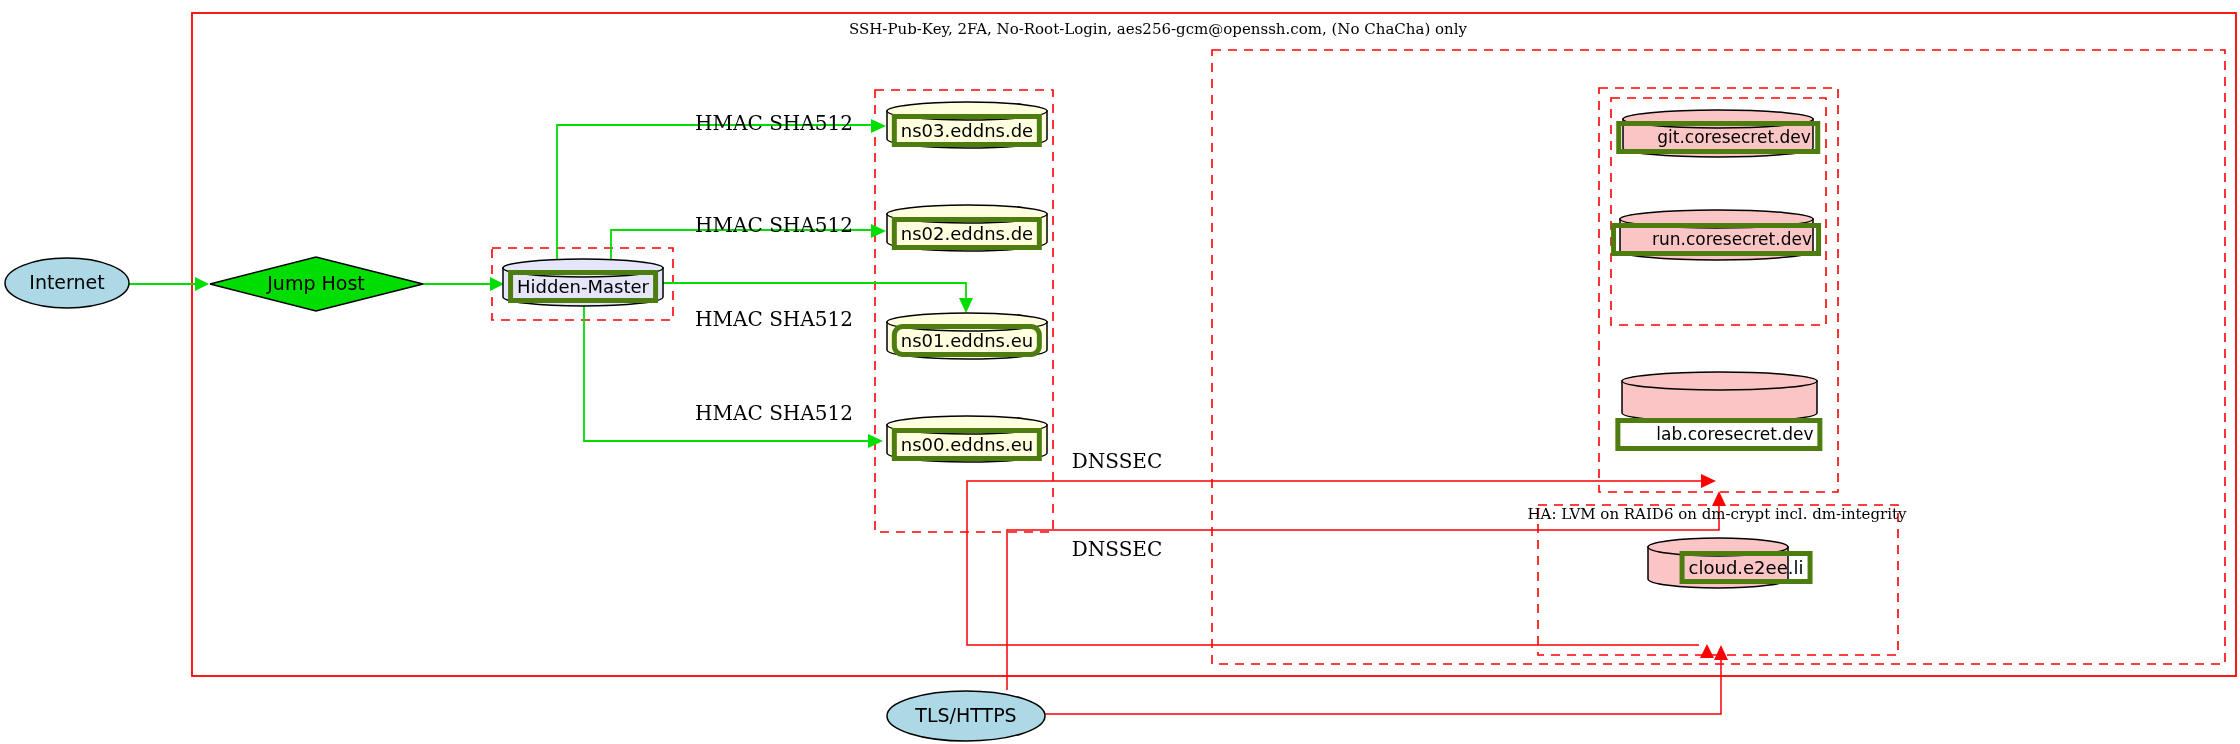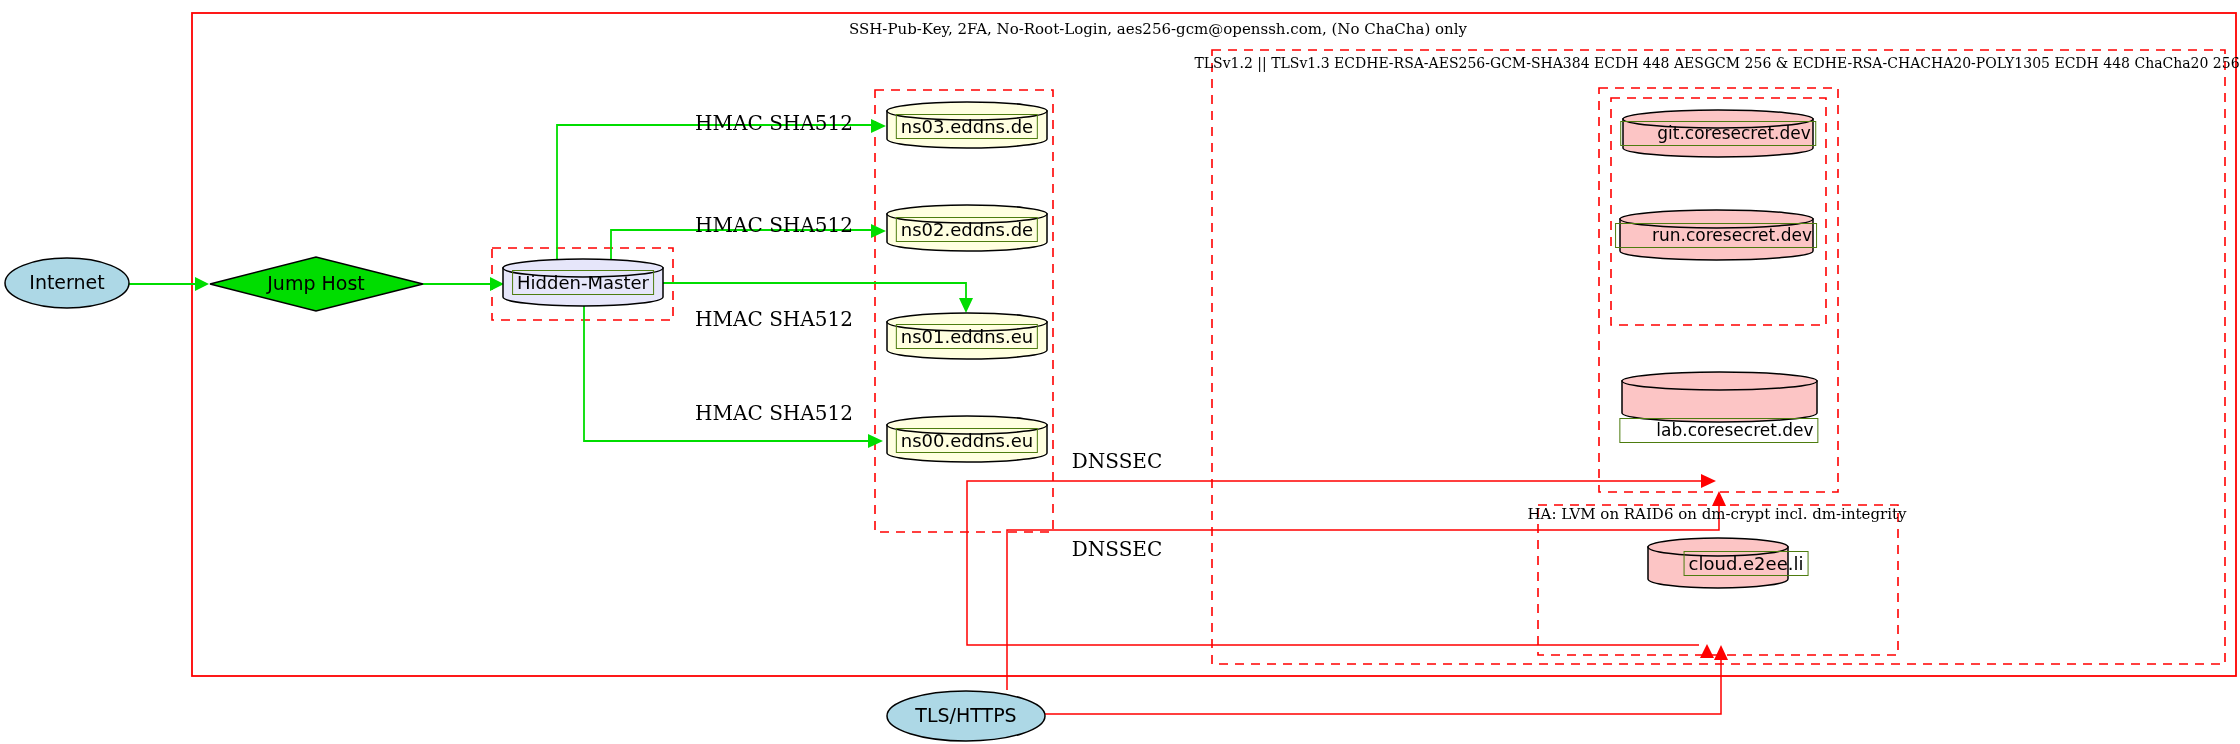--- a/index.html
+++ b/index.html
@@ -6,21 +6,21 @@
   #stage{position:relative;width:2240px;height:744px;background:#ffffff;overflow:hidden;
          font-family:"DejaVu Sans",sans-serif;}
   #gfx{position:absolute;left:0;top:0;}
   .lbl{position:absolute;transform:translateX(-50%);white-space:nowrap;color:#000;}
   .clabel{font-family:"DejaVu Serif",serif;font-size:15px;line-height:17px;}
   .clabel.small{font-size:14px;}
   .elabel{font-family:"DejaVu Serif",serif;font-size:20px;line-height:22px;}
   .nlabel{font-family:"DejaVu Sans",sans-serif;font-size:18px;line-height:23px;}
   .nlabel.big{font-size:19px;}
   .nlabel.slim{font-size:17px;padding-left:36px;}
-  .boxed{border:1px solid #4d7c0f;padding:0 4px;}
+  .boxed{border:5px solid #4d7c0f;padding:0 4px;}
   .solidbox{fill:none;stroke:#fe0000;stroke-width:1.8;}
   .dashbox{fill:none;stroke:#ff0000;stroke-width:1.6;stroke-dasharray:9,7;}
   .gline{fill:none;stroke:#00dd00;stroke-width:1.8;}
   .garrow{fill:#00dd00;stroke:none;}
   .rline{fill:none;stroke:#ff0000;stroke-width:1.5;}
   .rarrow{fill:#ff0000;stroke:none;}
 </style>
 </head>
 <body>
 
@@ -94,36 +94,35 @@
           <ellipse cx="1719.5" cy="381" rx="97.5" ry="9" fill="#fcc5c5" stroke="#000" stroke-width="1.5"></ellipse>
         </g>
         <g>
           <path d="M1648,547 L1648,579 A70,9 0 0 0 1788,579 L1788,547 Z" fill="#fcc5c5" stroke="#000" stroke-width="1.5"></path>
           <ellipse cx="1718" cy="547" rx="70" ry="9" fill="#fcc5c5" stroke="#000" stroke-width="1.5"></ellipse>
         </g>
       </g>
   </svg>
 
   <div class="lbl clabel" style="left:1158px;top:21px;">SSH-Pub-Key, 2FA, No-Root-Login, aes256-gcm@openssh.com, (No ChaCha) only</div>
-  <div class="lbl clabel small" style="left:1717px;top:55px;">TLSv1.2 || TLSv1.3 ECDHE-RSA-AES256-GCM-SHA384 ECDH 448 AESGCM 256 &amp; ECDHE-RSA-CHACHA20-POLY1305 ECDH 448 ChaCha20 256</div>
   <div class="lbl clabel" style="left:1717px;top:506px;">HA: LVM on RAID6 on dm-crypt incl. dm-integrity</div>
 
   <div class="lbl elabel" style="left:774px;top:112px;">HMAC SHA512</div>
   <div class="lbl elabel" style="left:774px;top:214px;">HMAC SHA512</div>
   <div class="lbl elabel" style="left:774px;top:308px;">HMAC SHA512</div>
   <div class="lbl elabel" style="left:774px;top:402px;">HMAC SHA512</div>
   <div class="lbl elabel" style="left:1117px;top:450px;">DNSSEC</div>
   <div class="lbl elabel" style="left:1117px;top:538px;">DNSSEC</div>
 
   <div class="lbl nlabel big" style="left:67px;top:271px;">Internet</div>
   <div class="lbl nlabel big" style="left:316px;top:272px;">Jump Host</div>
   <div class="lbl nlabel boxed" style="left:583px;top:270px;">Hidden-Master</div>
   <div class="lbl nlabel boxed" style="left:967px;top:114px;">ns03.eddns.de</div>
   <div class="lbl nlabel boxed" style="left:967px;top:217px;">ns02.eddns.de</div>
-  <div class="lbl nlabel boxed" style="left:967px;top:324px;">ns01.eddns.eu</div>
+  <div class="lbl nlabel boxed" style="left:967px;top:324px;border-radius:11px;">ns01.eddns.eu</div>
   <div class="lbl nlabel boxed" style="left:967px;top:428px;">ns00.eddns.eu</div>
   <div class="lbl nlabel boxed slim" style="left:1718px;top:121px;">git.coresecret.dev</div>
   <div class="lbl nlabel boxed slim" style="left:1716px;top:223px;">run.coresecret.dev</div>
   <div class="lbl nlabel boxed slim" style="left:1719px;top:385px;margin-top:33px;">lab.coresecret.dev</div>
   <div class="lbl nlabel boxed" style="left:1718px;top:551px;margin-left:28px;">cloud.e2ee.li</div>
   <div class="lbl nlabel big" style="left:966px;top:704px;">TLS/HTTPS</div>
 
 </div>
 
 </body></html>

